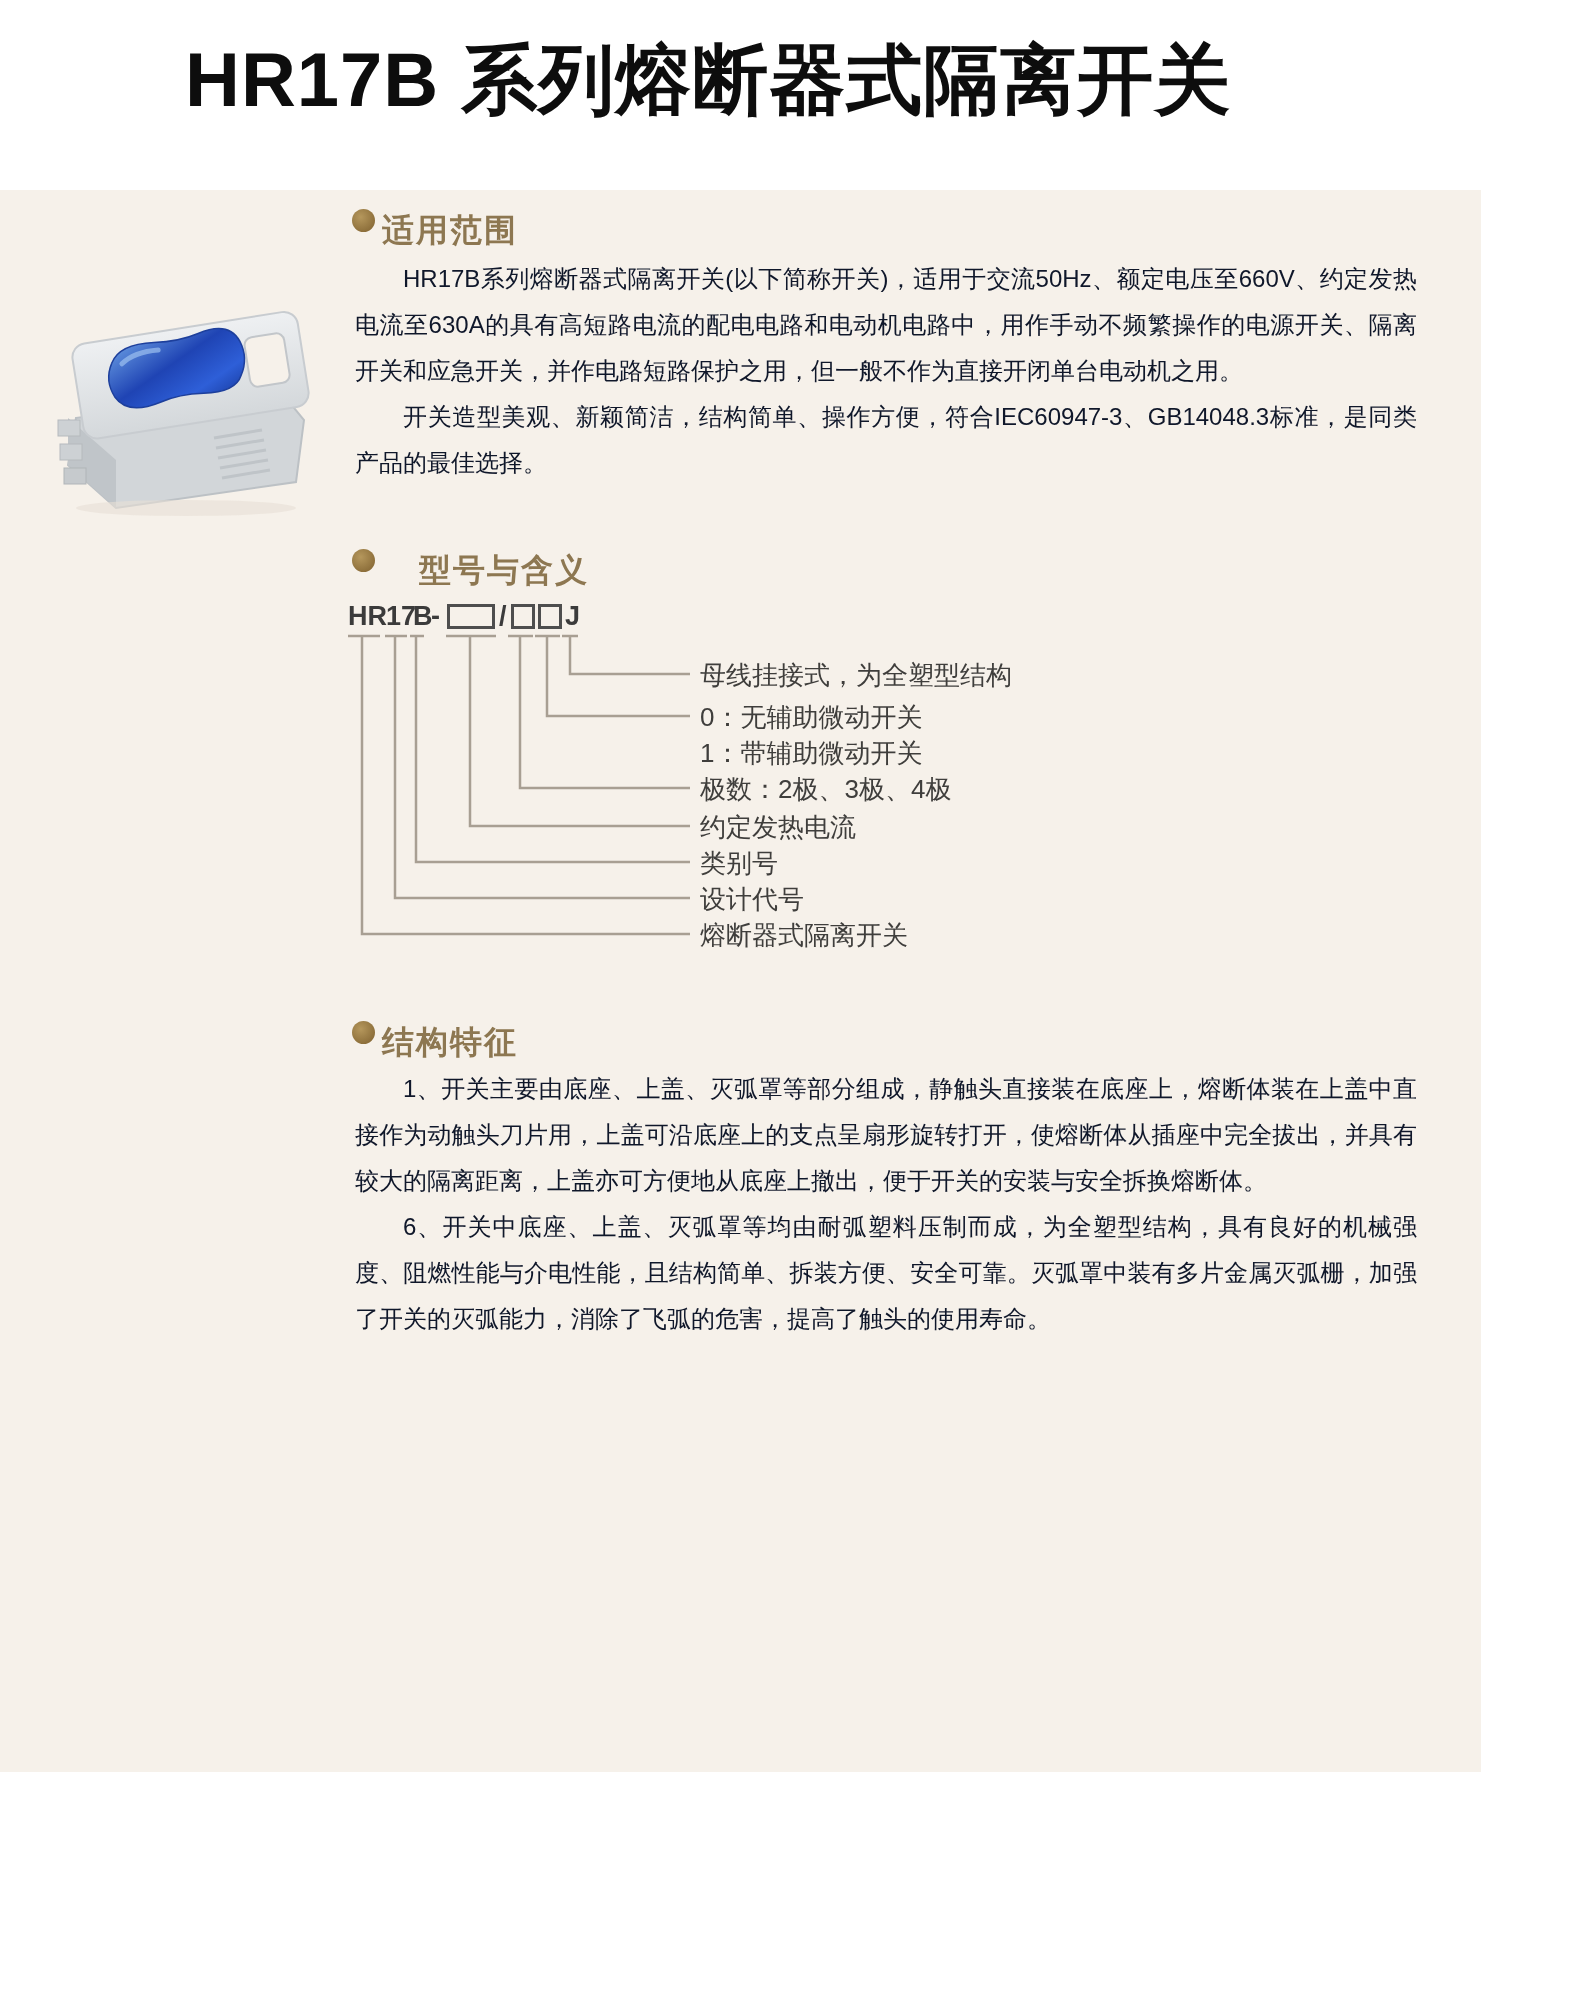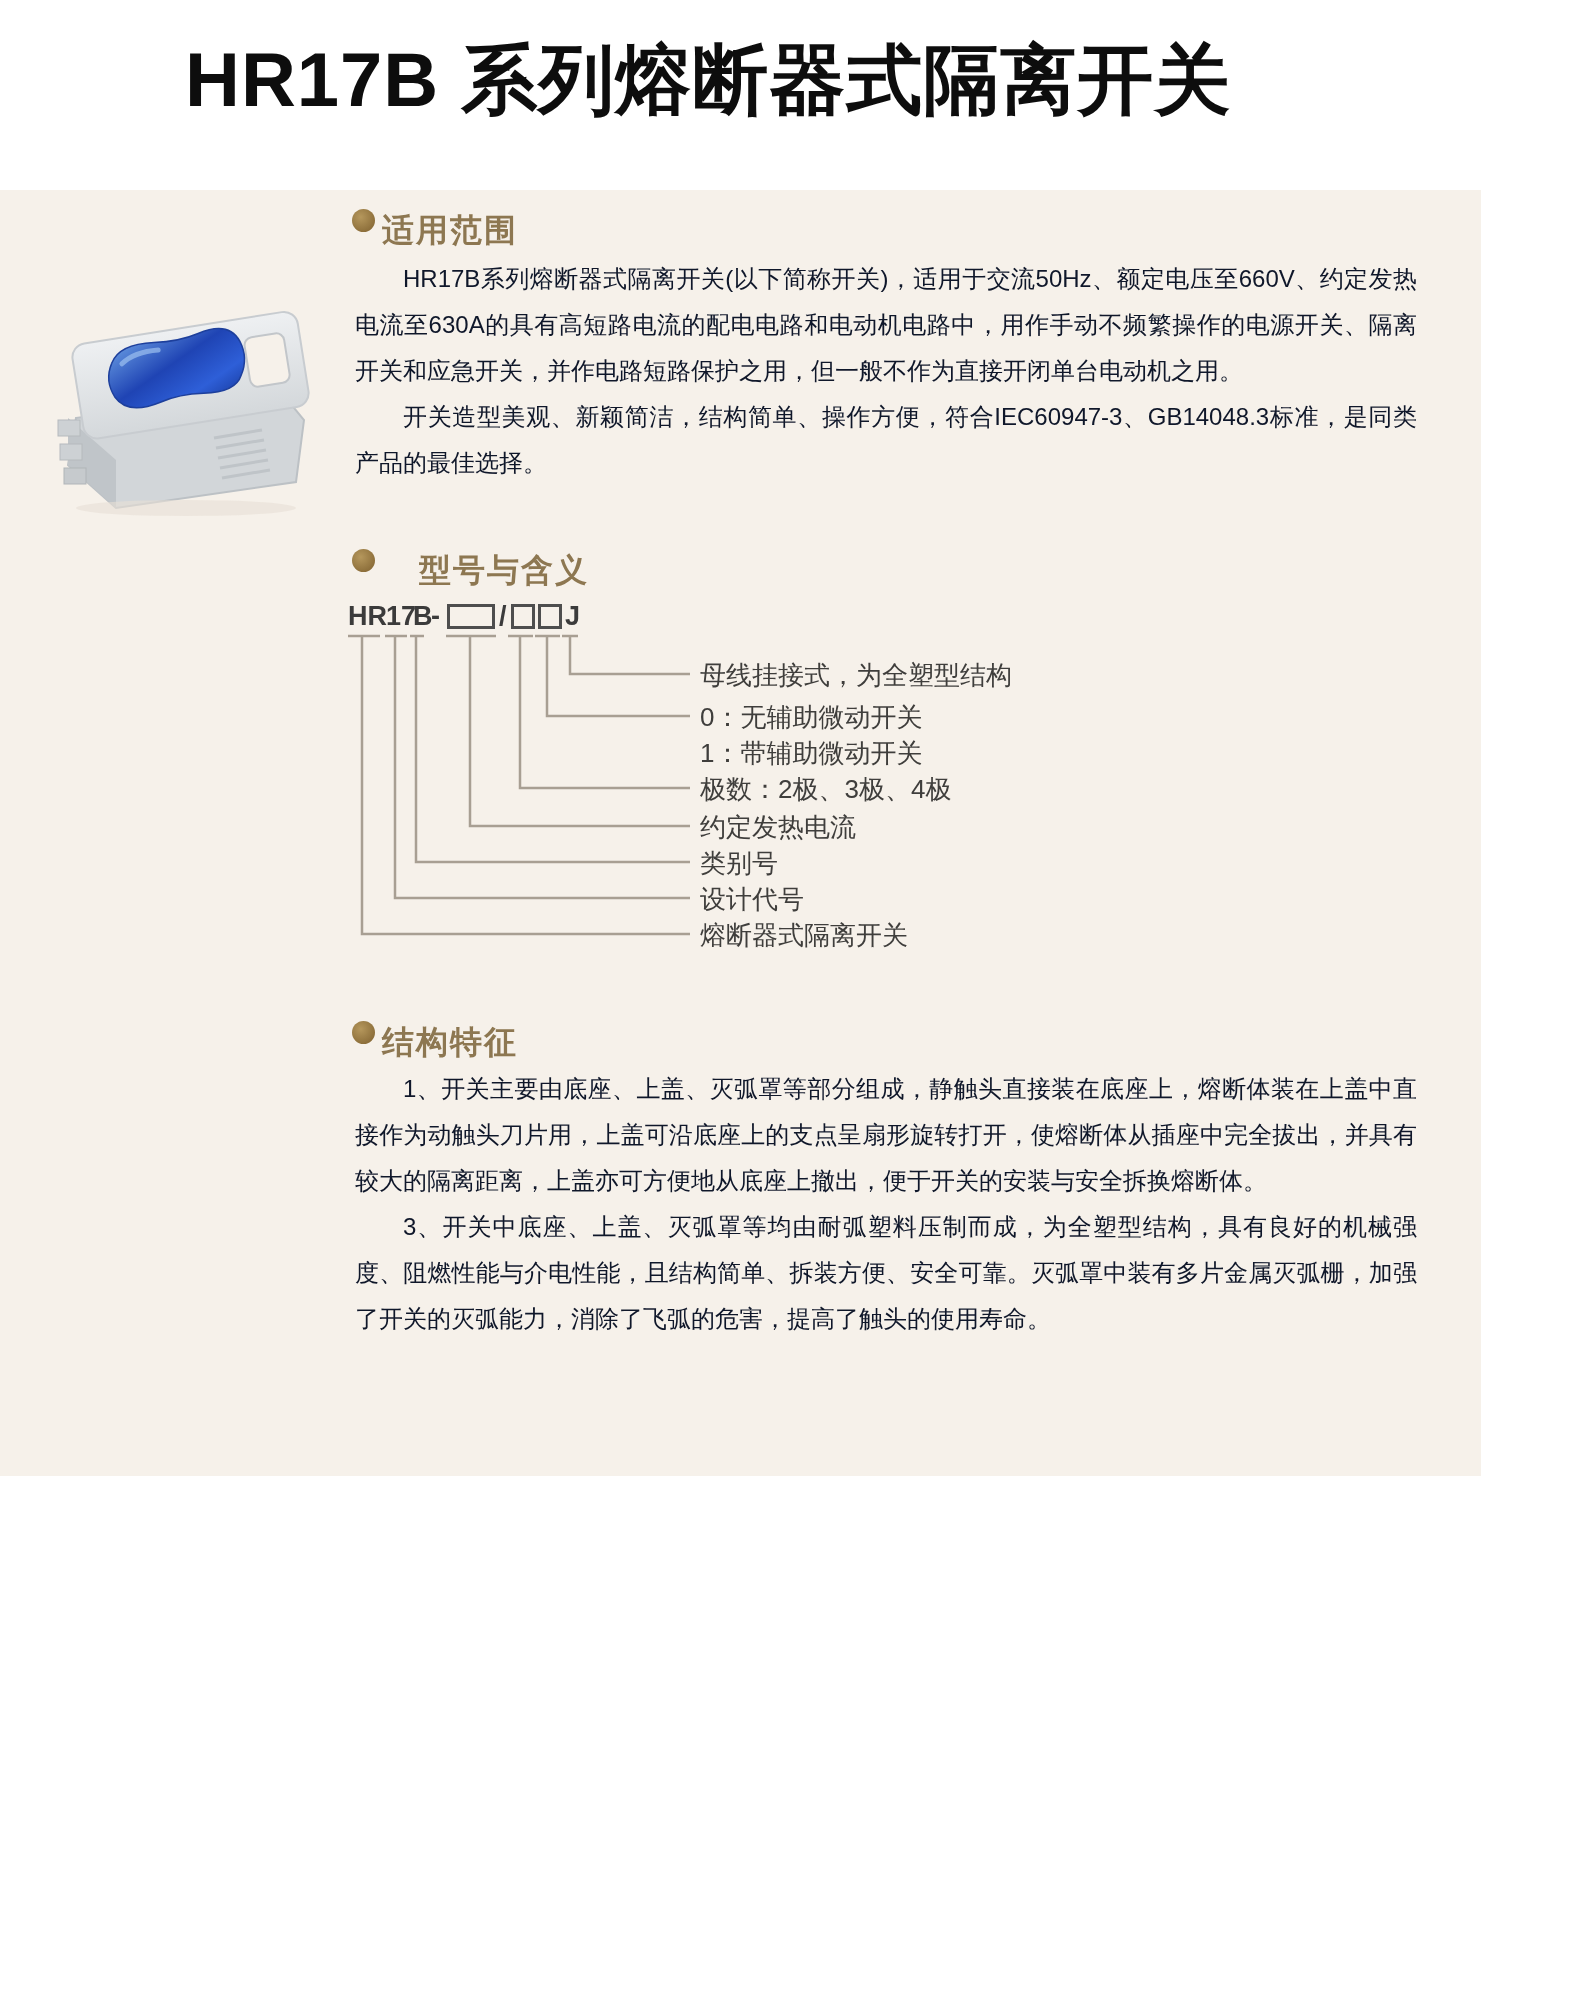--- a/index.html
+++ b/index.html
@@ -2,21 +2,21 @@
 <html><head>
 <meta charset="utf-8">
 <style>
   * { box-sizing: border-box; margin: 0; padding: 0; }
   html, body { background: #ffffff; }
   body { font-family: "Liberation Sans", "DejaVu Sans", sans-serif; }
 
   .page {
     position: relative;
     width: 1587px;
-    height: 1476px;
+    height: 1772px;
     background: #ffffff;
     overflow: hidden;
     padding-left: 48px;
   }
 
   .doc-title {
     position: absolute;
     left: 185px;
     top: 30px;
     font-size: 76px;
@@ -231,16 +231,16 @@
   <div class="diagram-label" id="dlabel-5">类别号</div>
   <div class="diagram-label" id="dlabel-6">设计代号</div>
   <div class="diagram-label" id="dlabel-7">熔断器式隔离开关</div>
 
   <div class="section-heading" id="heading-structure">
     <span class="bullet"></span>
     <span class="heading-text">结构特征</span>
   </div>
   <div class="body-text" id="structure-text">
     <p>1、开关主要由底座、上盖、灭弧罩等部分组成，静触头直接装在底座上，熔断体装在上盖中直接作为动触头刀片用，上盖可沿底座上的支点呈扇形旋转打开，使熔断体从插座中完全拔出，并具有较大的隔离距离，上盖亦可方便地从底座上撤出，便于开关的安装与安全拆换熔断体。</p>
-    <p>3、开关中底座、上盖、灭弧罩等均由耐弧塑料压制而成，为全塑型结构，具有良好的机械强度、阻燃性能与介电性能，且结构简单、拆装方便、安全可靠。灭弧罩中装有多片金属灭弧栅，加强了开关的灭弧能力，消除了飞弧的危害，提高了触头的使用寿命。</p>
+    <p>6、开关中底座、上盖、灭弧罩等均由耐弧塑料压制而成，为全塑型结构，具有良好的机械强度、阻燃性能与介电性能，且结构简单、拆装方便、安全可靠。灭弧罩中装有多片金属灭弧栅，加强了开关的灭弧能力，消除了飞弧的危害，提高了触头的使用寿命。</p>
   </div>
 
 </div>
 
 </body></html>

